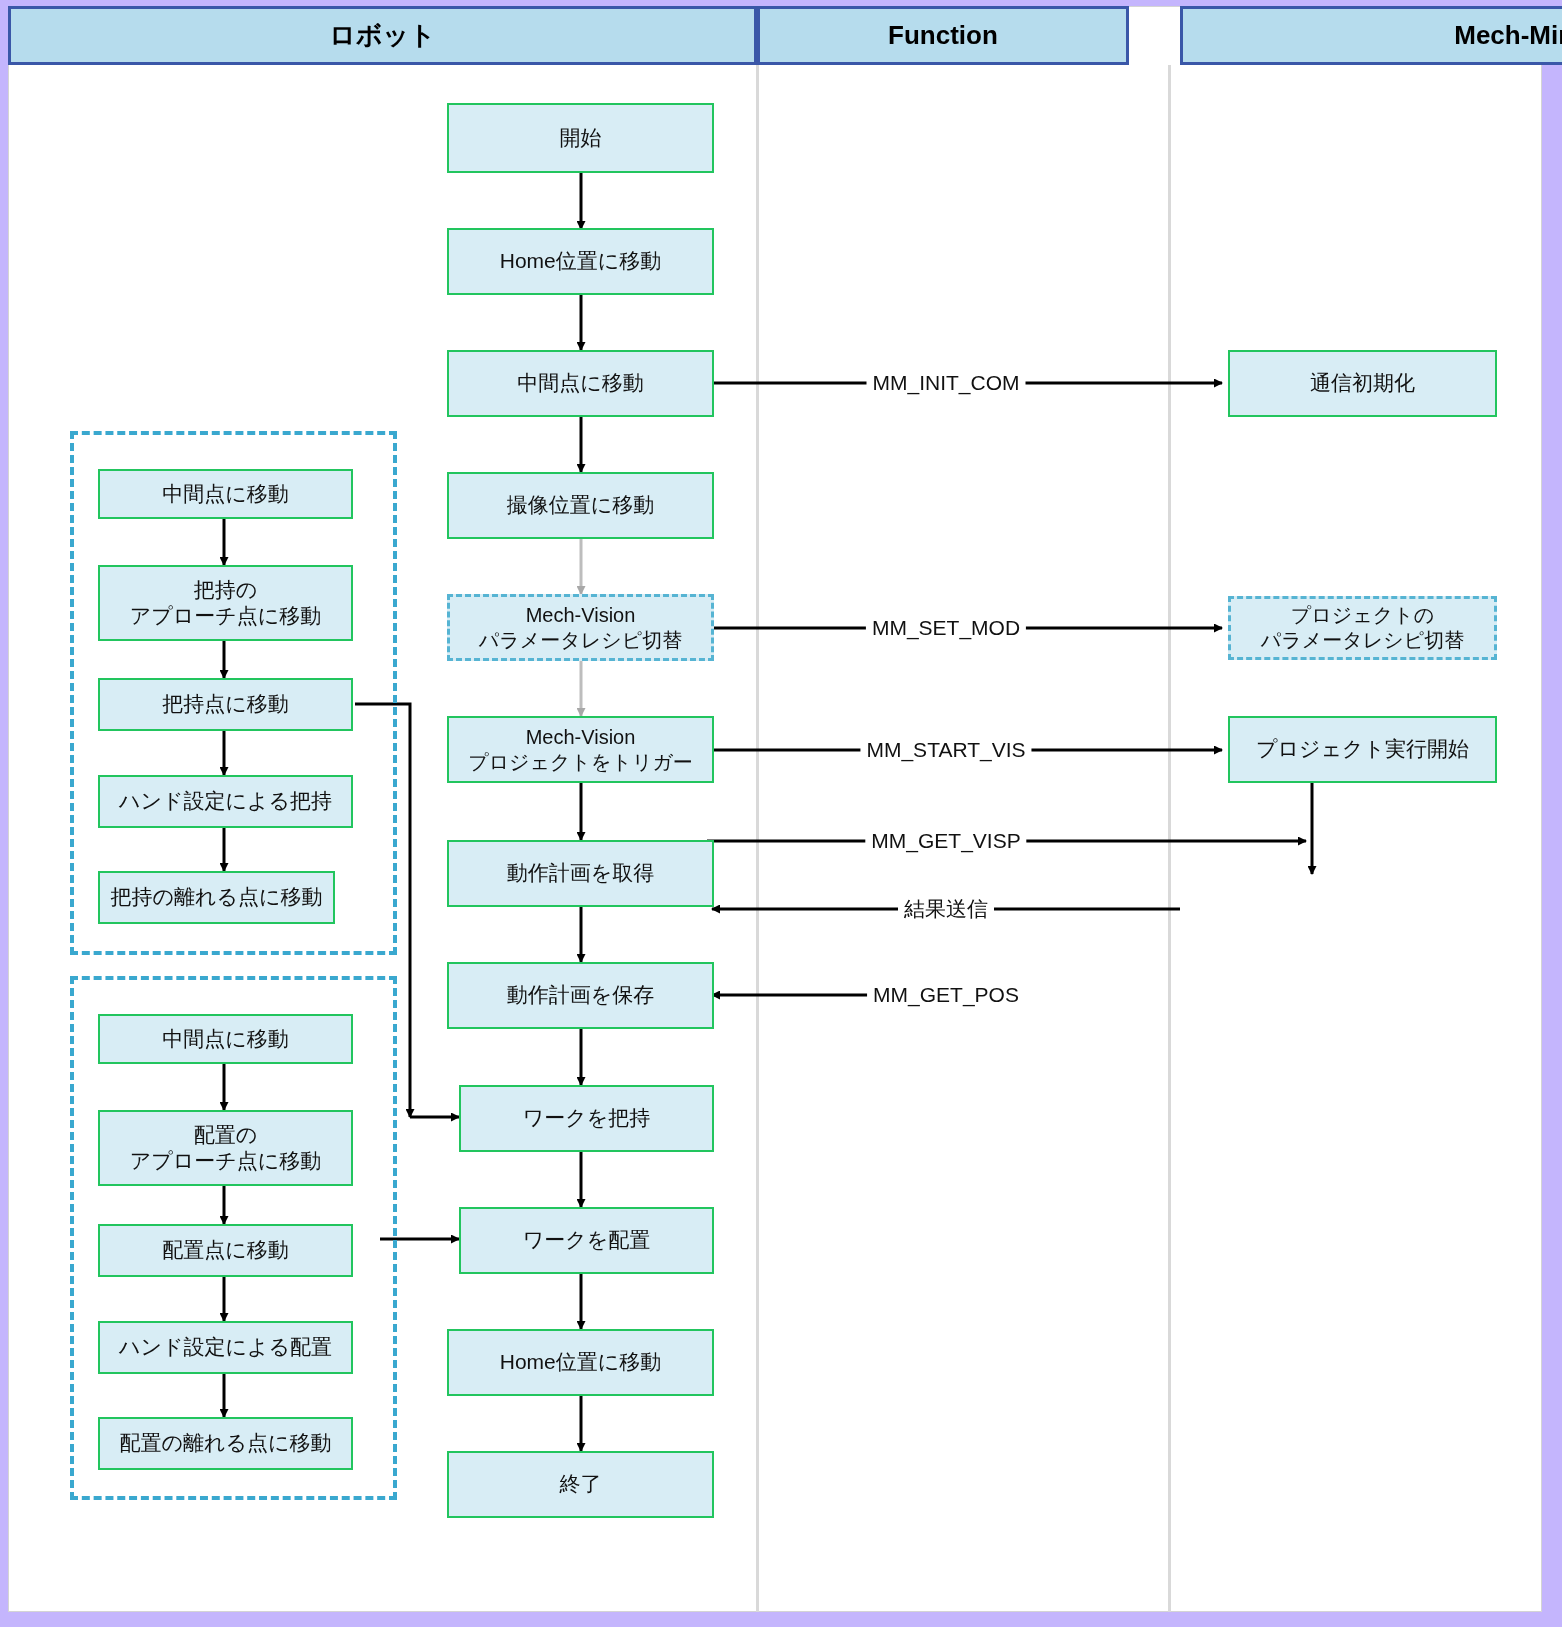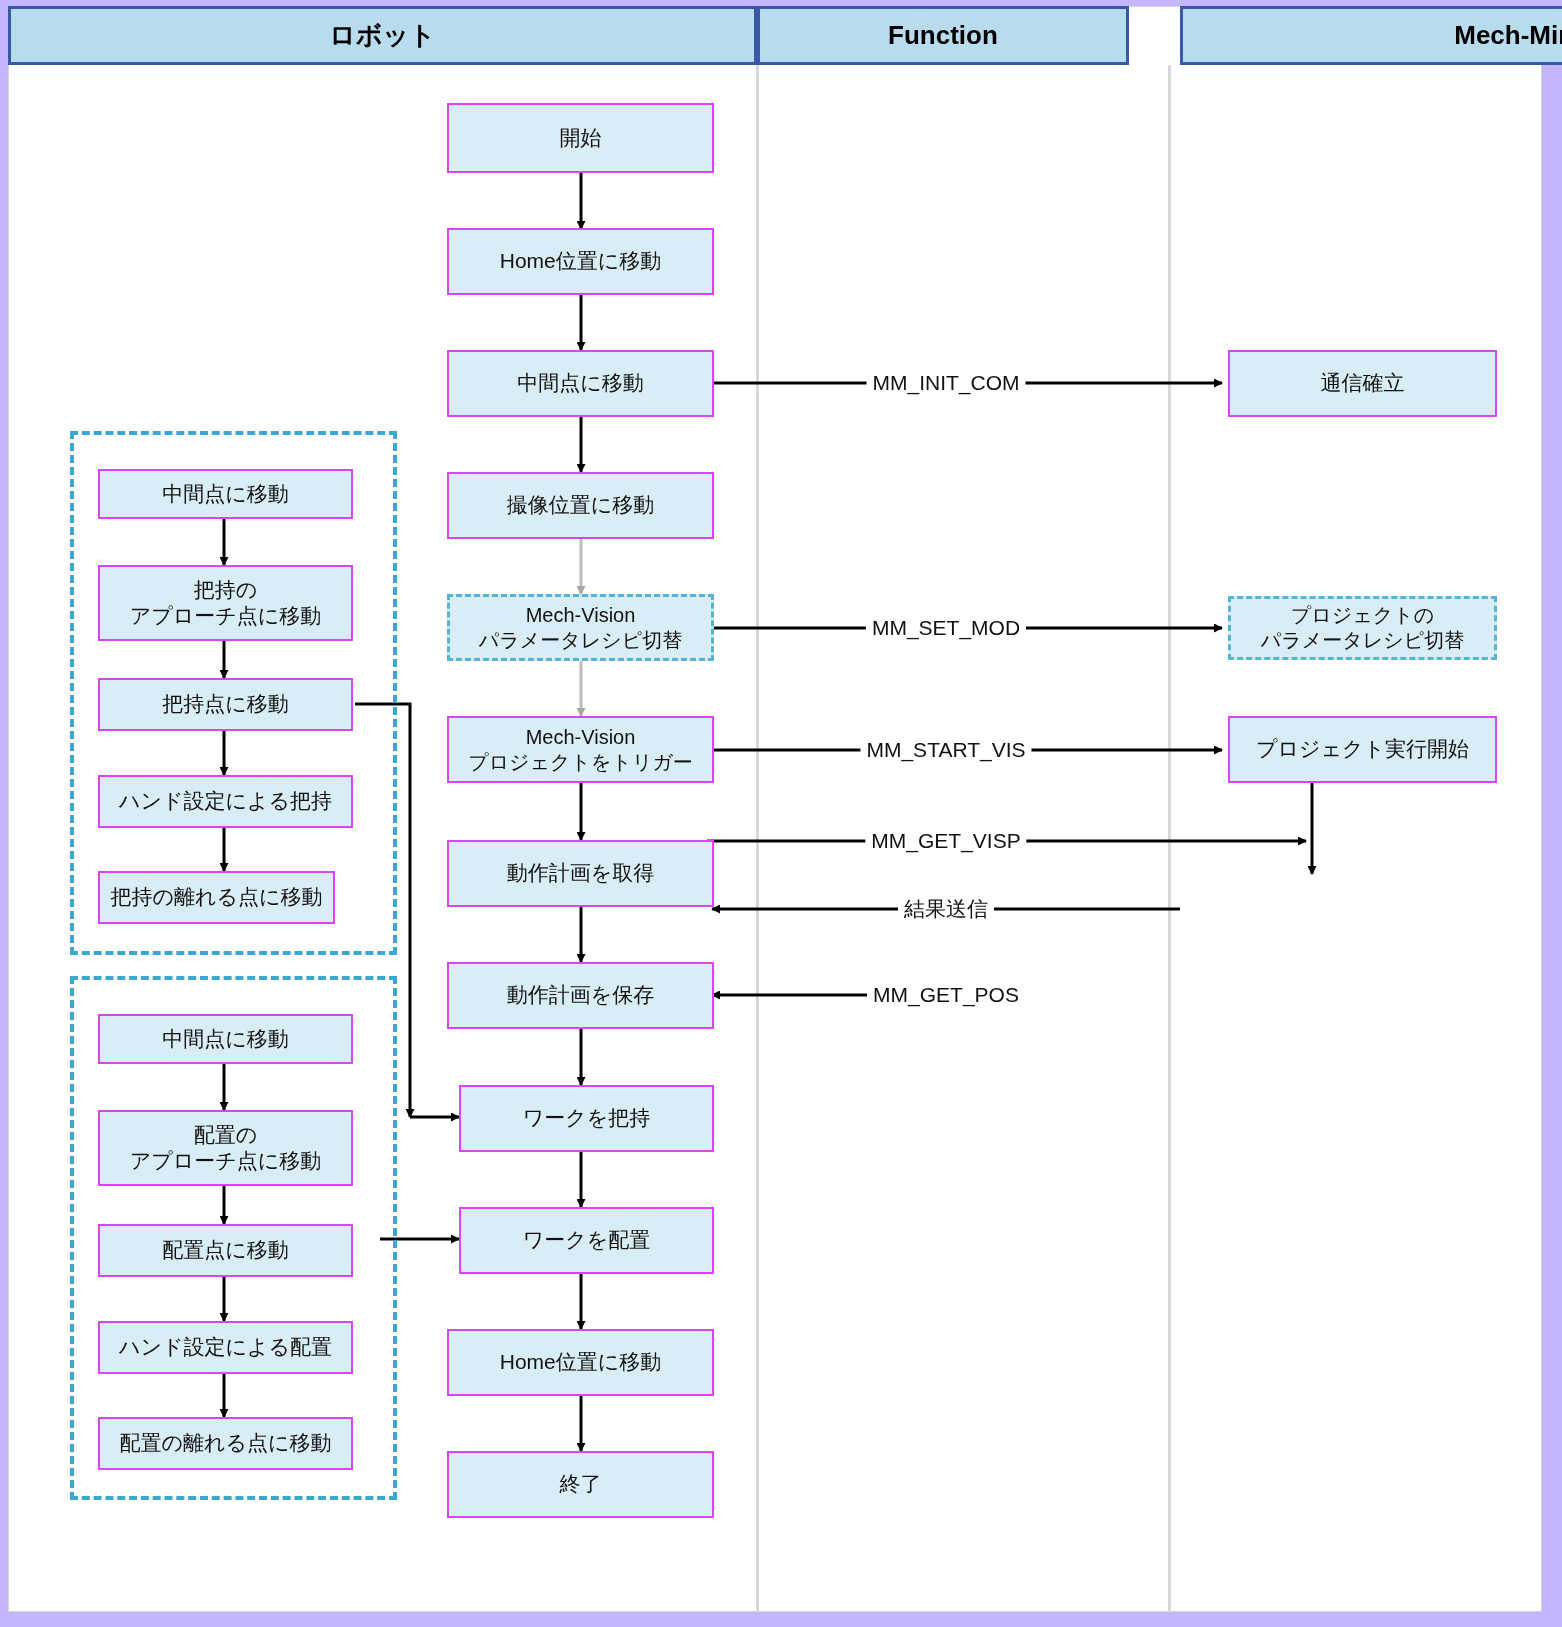--- a/index.html
+++ b/index.html
@@ -15,21 +15,21 @@
   #hdr-robot{left:8px;top:6px;width:749px;height:59px;}
   #hdr-func{left:757px;top:6px;width:372px;height:59px;}
   #hdr-mech{left:1180px;top:6px;width:413px;height:59px;justify-content:flex-end;}
 
   
   .lane-div{position:absolute;width:3px;background:#d9d9d9;top:65px;height:1547px;}
   #div1{left:756px;}
   #div2{left:1168px;}
 
   
-  .box{position:absolute;background:#d8edf5;border:2px solid #d946ef;box-sizing:border-box;
+  .box{position:absolute;background:#d8edf5;border:2px solid #22c55e;box-sizing:border-box;
        display:flex;align-items:center;justify-content:center;text-align:center;
        font-size:21px;color:#111;line-height:1.25;padding:2px 4px;}
   .box.dashed{border:3px dashed #56b4d3;}
   .box .l2{display:block;}
 
   
   .group{position:absolute;border:4px dashed #3aa8cf;box-sizing:border-box;background:transparent;}
 
   
   #wires{position:absolute;left:0;top:0;width:1562px;height:1627px;pointer-events:none;}
@@ -214,21 +214,21 @@
     <span>MM_GET_VISP</span>
   </div>
   <div class="fnlabel" style="left:946px;top:909px;">
     <span>結果送信</span>
   </div>
   <div class="fnlabel" style="left:946px;top:995px;">
     <span>MM_GET_POS</span>
   </div>
 
   <div class="box" style="left:1228px;top:350px;width:269px;height:67px;">
-    <span>通信確立</span>
+    <span>通信初期化</span>
   </div>
 
   <div class="box dashed" style="left:1228px;top:596px;width:269px;height:64px;flex-direction:column;font-size:20px;">
     <span class="l2">プロジェクトの</span>
     <span class="l2">パラメータレシピ切替</span>
   </div>
 
   <div class="box" style="left:1228px;top:716px;width:269px;height:67px;">
     <span>プロジェクト実行開始</span>
   </div>

